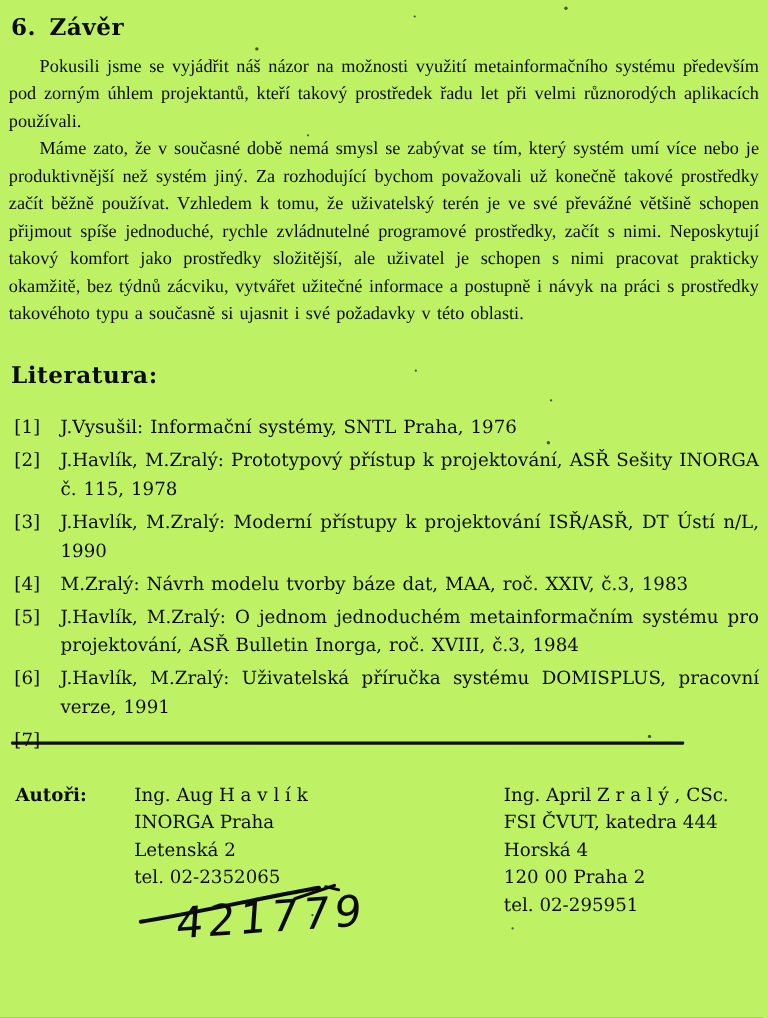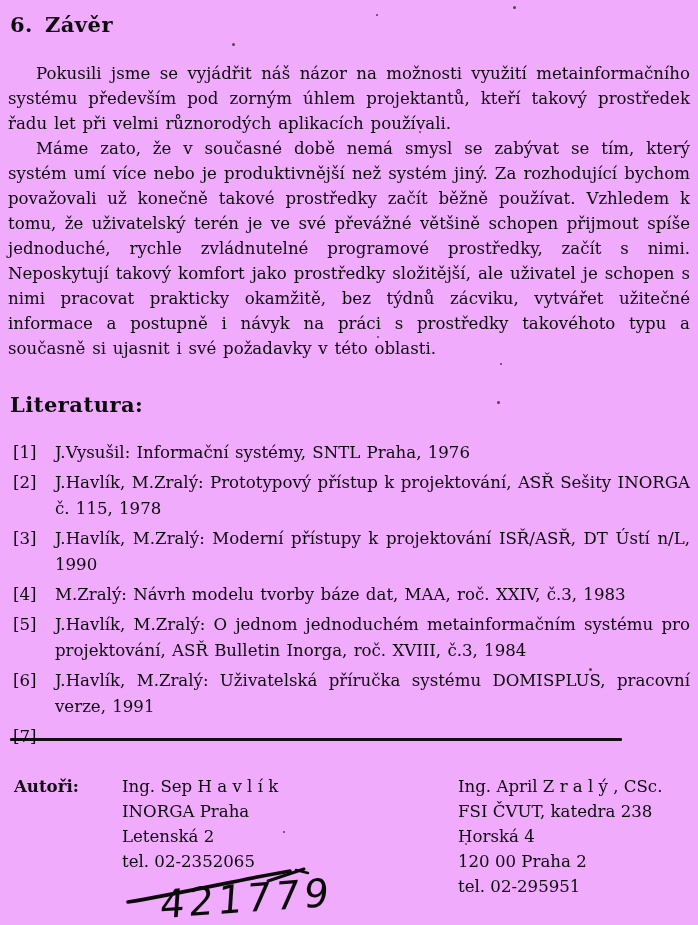--- a/index.html
+++ b/index.html
@@ -1,34 +1,34 @@
 <!DOCTYPE html>
 <html lang="cs"><head>
 <meta charset="utf-8">
 <style>
   html,body { margin:0; padding:0; background:#9a9a9a; }
   .page {
     position:relative;
     width:698px; height:925px;
     margin:0 auto;
-    background:#f0abfc;
+    background:#bef264;
     color:#0b0b0b;
     font-family:"DejaVu Serif", "Liberation Serif", serif;
     overflow:hidden;
     box-sizing:border-box;
     padding:6px 8px 0 8px;
   }
   .h-section {
     font-size:21px;
     font-weight:bold;
     margin:6px 0 0 2px;
     letter-spacing:0.5px;
   }
   .h-section .num { margin-right:12px; }
-  .body-text { margin-top:24px; }
+  .body-text { margin-top:10px;font-family:Liberation Serif, serif; }
   .body-text p {
     margin:0;
     font-size:16.6px;
     line-height:25px;
     text-align:justify;
     text-indent:28px;
     word-spacing:1.5px;
   }
   .lit-heading {
     font-size:21px;
@@ -146,36 +146,36 @@
       <span class="ref-num">[7]</span>
     </div>
   </div>
 
   <div class="separator"></div>
 
   <div class="authors">
     <div class="authors-label">Autoři:</div>
 
     <div class="addr-col">
-      <div class="addr-line">Ing. Sep H a v l í k</div>
+      <div class="addr-line">Ing. Aug H a v l í k</div>
       <div class="addr-line">INORGA Praha</div>
       <div class="addr-line">Letenská 2</div>
       <div class="addr-line">tel. 02-2352065</div>
 
       <svg class="strike-svg" width="200" height="46" viewBox="0 0 200 46">
         <path d="M10 40 C 60 32, 130 16, 172 9" stroke="#0a0a0a" stroke-width="3.6" fill="none" stroke-linecap="round"></path>
         <path d="M150 19 L 186 7" stroke="#0a0a0a" stroke-width="3" fill="none" stroke-linecap="round"></path>
         <path d="M178 8 L 190 11" stroke="#0a0a0a" stroke-width="2.4" fill="none" stroke-linecap="round"></path>
       </svg>
 
       <div class="handwritten">421779</div>
     </div>
 
     <div class="addr-col">
       <div class="addr-line">Ing. April Z r a l ý , CSc.</div>
-      <div class="addr-line">FSI ČVUT, katedra 238</div>
+      <div class="addr-line">FSI ČVUT, katedra 444</div>
       <div class="addr-line">Horská 4</div>
       <div class="addr-line">120 00 Praha 2</div>
       <div class="addr-line">tel. 02-295951</div>
     </div>
   </div>
 
 </div>
 
 </body></html>

